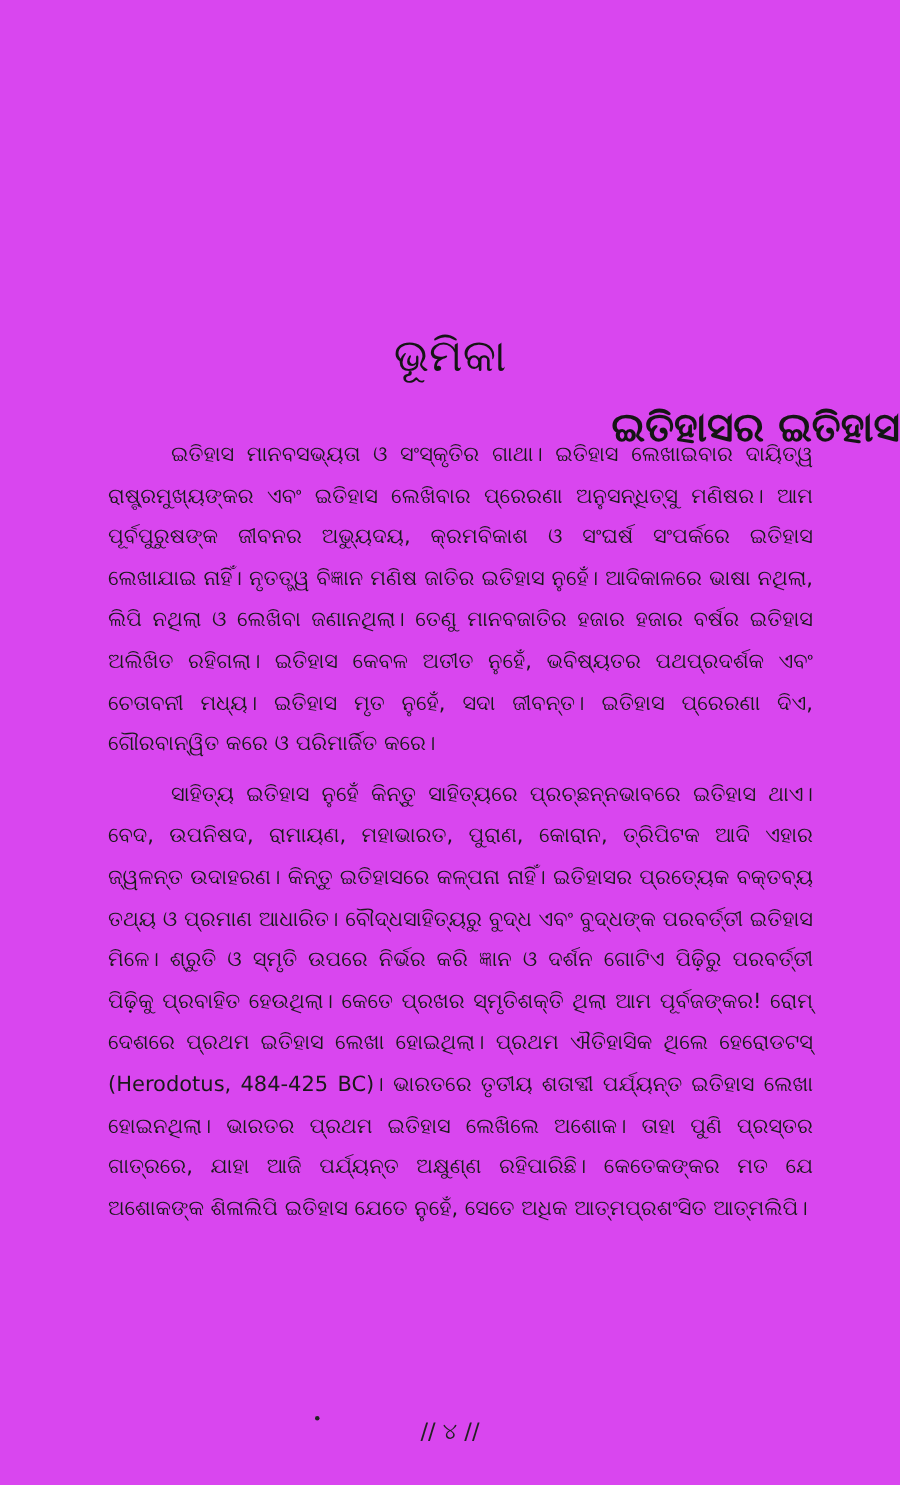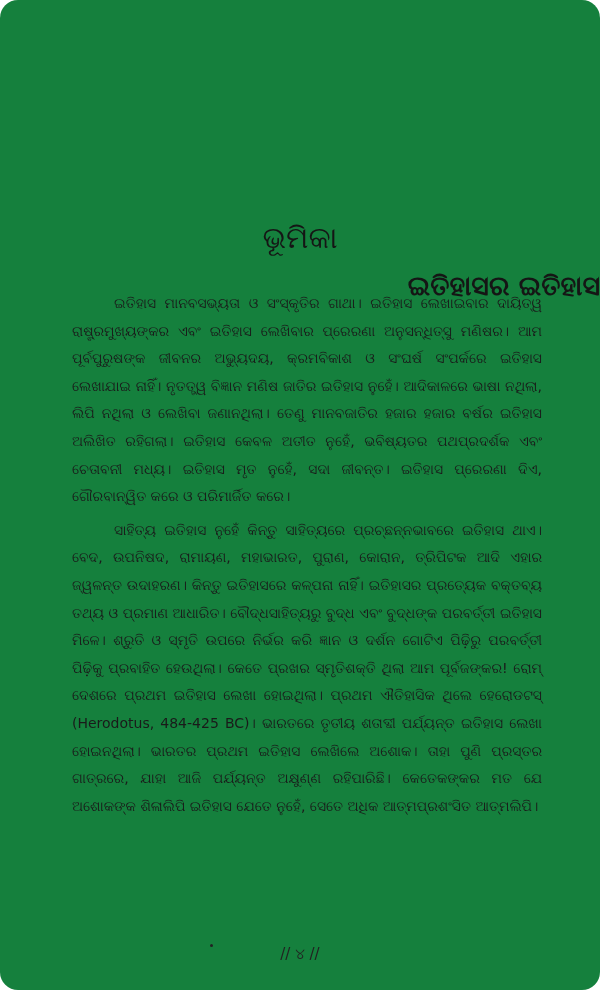--- a/index.html
+++ b/index.html
@@ -12,22 +12,21 @@
       height: 990px;
       position: relative;
       overflow: hidden;
       font-family: "DejaVu Sans", "Liberation Sans", sans-serif;
       color: #1a1a1a;
     }
     .page {
       position: absolute;
       left: 0; top: 0;
       width: 600px; height: 990px;
-      background: #15803d;
-      border-radius: 18px;
+      background: #d946ef;
     }
     .title {
       position: absolute;
       left: 0; right: 0;
       top: 198px;
       text-align: center;
       font-size: 30px;
       line-height: 40px;
       font-weight: normal;
       color: #151515;

